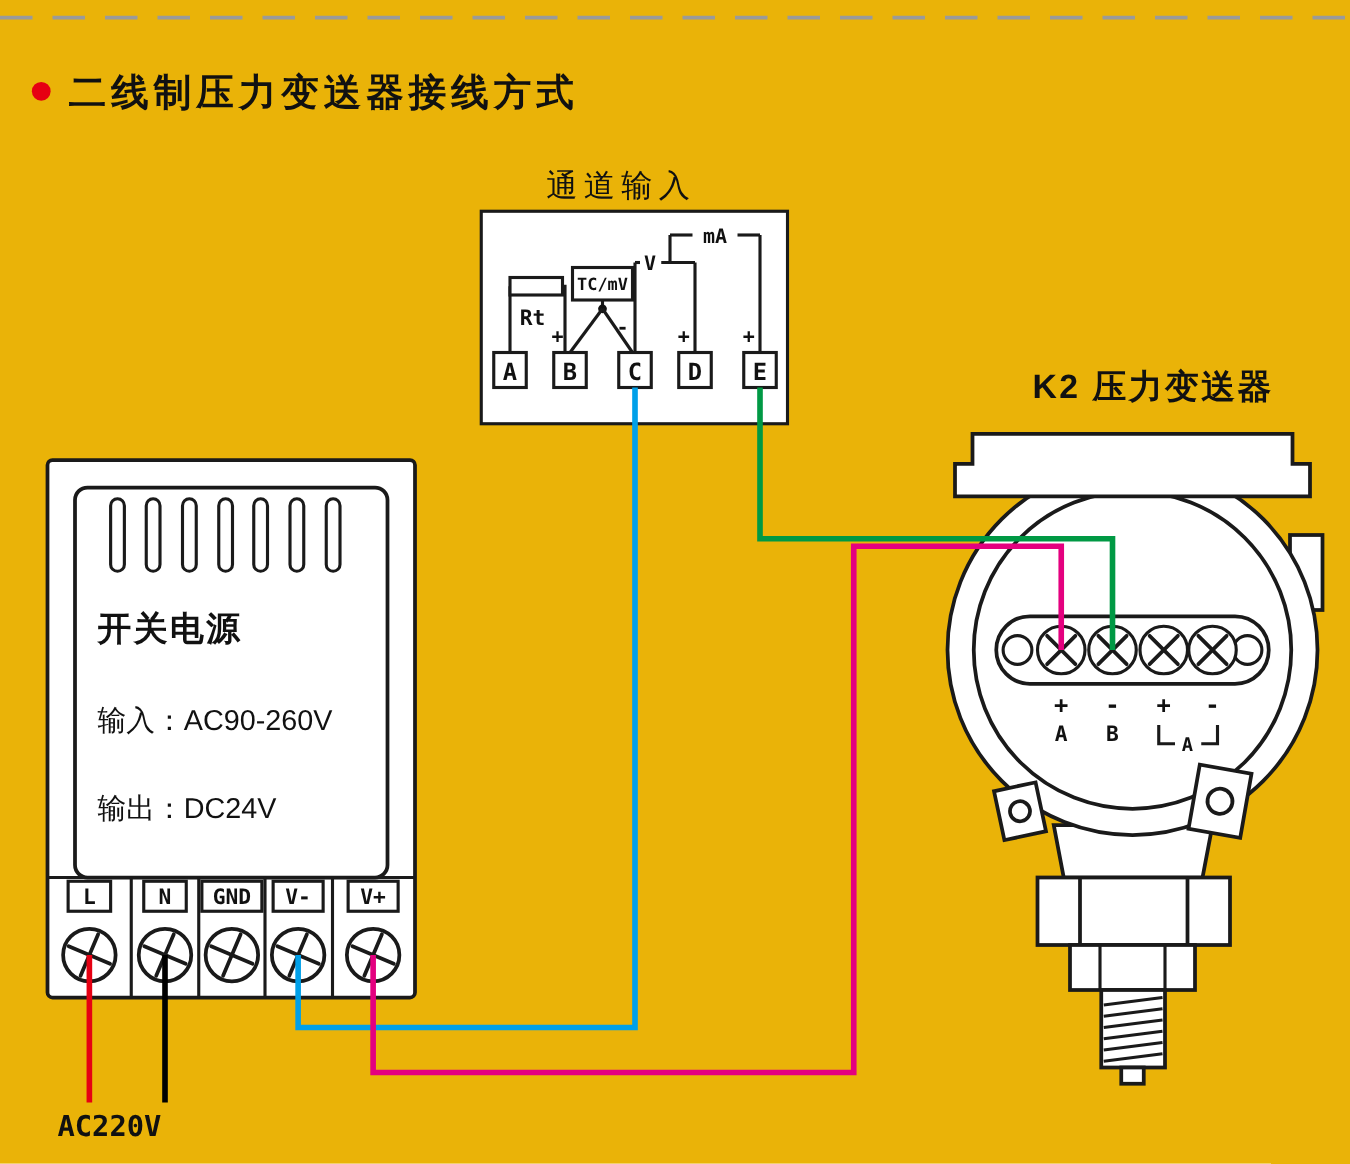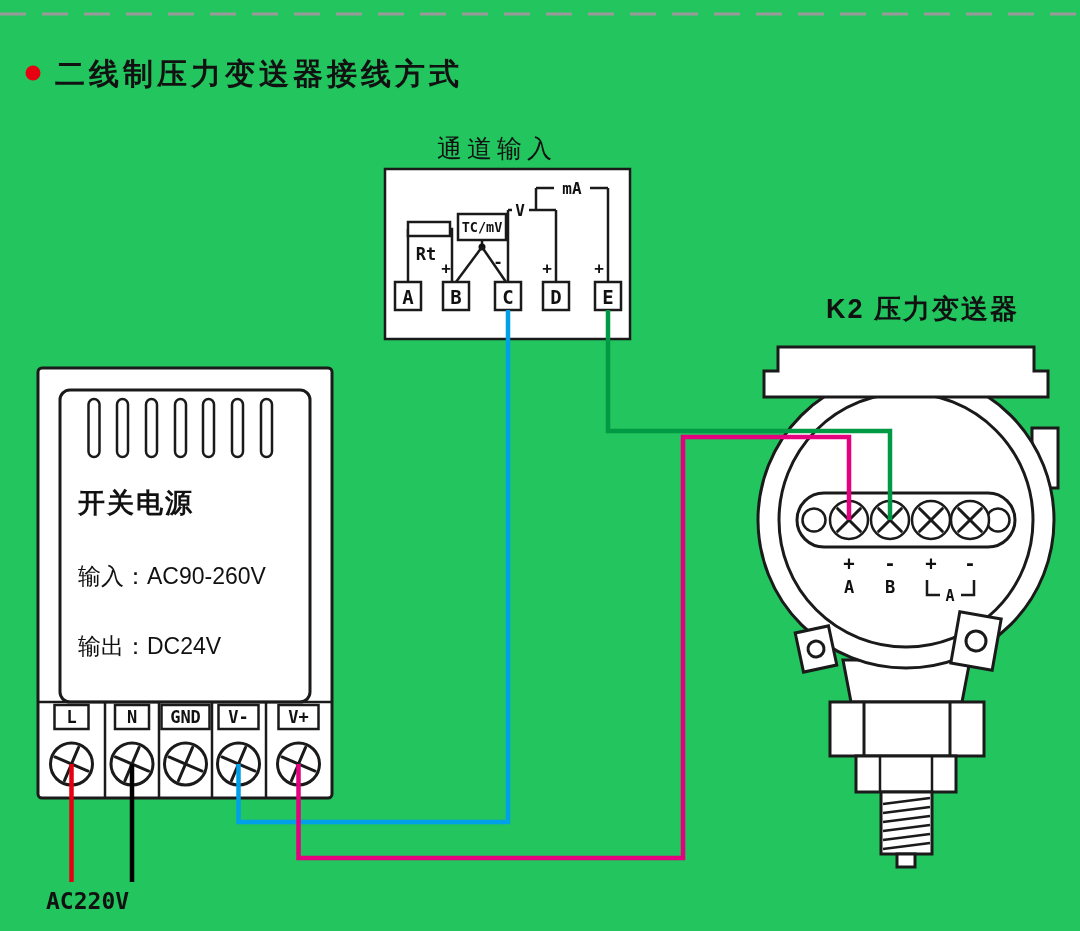--- a/index.html
+++ b/index.html
@@ -1,16 +1,16 @@
 <!DOCTYPE html>
 <html><head>
 <meta charset="utf-8">
 <style>
   html,body { margin:0; padding:0; background:#ffffff; }
-  .stage { position:relative; width:1080px; height:931px; background:#22c55e; overflow:hidden; }
+  .stage { position:relative; width:1080px; height:931px; background:#eab308; overflow:hidden; }
   svg { display:block; }
   .ln   { stroke:#1a1a1a; stroke-width:2.5; fill:none; }
   .ln3  { stroke:#1a1a1a; stroke-width:3;   fill:none; }
   .box  { stroke:#1a1a1a; stroke-width:2.5; fill:#ffffff; }
   .box3 { stroke:#1a1a1a; stroke-width:3;   fill:#ffffff; }
   .wire { fill:none; stroke-width:4.5; stroke-linejoin:miter; }
   .cjk  { font-family:"Liberation Sans", sans-serif; fill:#111111; }
   .mono { font-family:"DejaVu Sans Mono", monospace; font-weight:bold; fill:#111111; }
   .cross { stroke:#1a1a1a; stroke-width:3; stroke-linecap:round; }
 </style>

